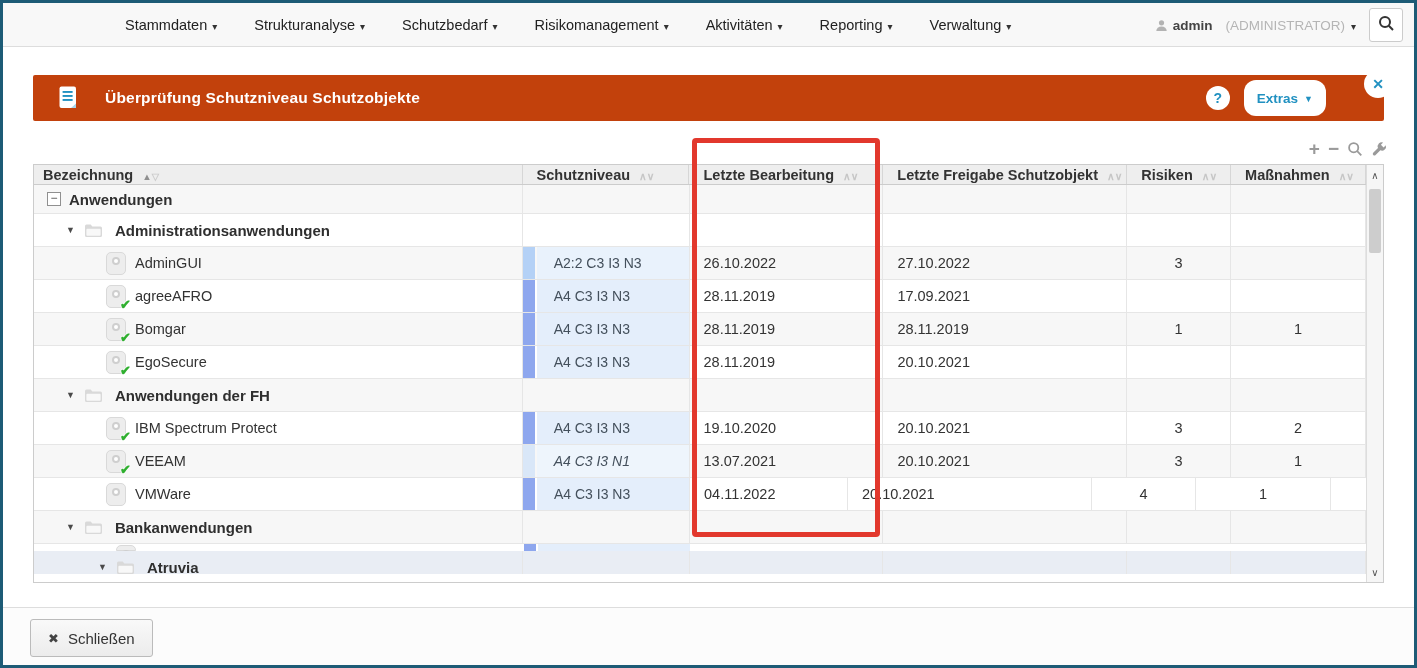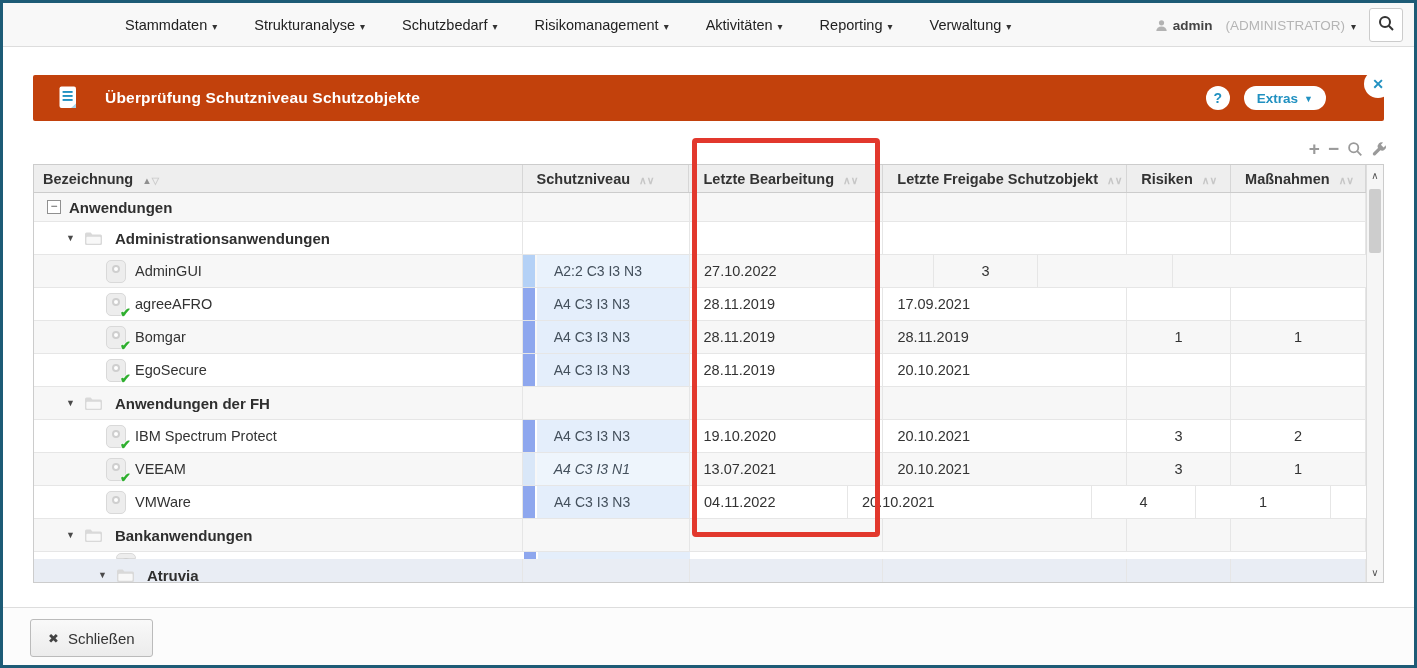--- a/index.html
+++ b/index.html
@@ -22,30 +22,30 @@
   .nav-user .uname{font-weight:bold;color:#444;margin-right:13px;}
   .nav-user .urole{color:#b5b5b5;margin-right:6px;}
   .nav-user .caret{font-size:10px;color:#333;margin-top:2px;}
   .search-btn{position:absolute;right:11px;top:5px;width:34px;height:34px;background:#fff;border:1px solid #ccc;border-radius:3px;display:flex;align-items:center;justify-content:center;cursor:pointer;}
   
   .panel-header{position:absolute;left:30px;top:72px;width:1351px;height:46px;background:#c2410c;border-radius:2px;display:flex;align-items:center;}
   .panel-header .doc{margin-left:25px;display:flex;align-items:center;}
   .panel-title{color:#fff;font-weight:bold;font-size:15.5px;margin-left:26px;letter-spacing:.2px;}
   .ph-right{margin-left:auto;display:flex;align-items:center;margin-right:58px;}
   .help-btn{width:24px;height:24px;border-radius:50%;background:#fff;color:#2191c1;font-weight:bold;font-size:14px;display:flex;align-items:center;justify-content:center;cursor:pointer;}
-  .extras-btn{margin-left:14px;height:24px;border-radius:12px;background:#fff;color:#2191c1;font-weight:bold;font-size:13.5px;padding:0 13px;display:flex;align-items:center;cursor:pointer;}
+  .extras-btn{margin-left:14px;height:36px;border-radius:12px;background:#fff;color:#2191c1;font-weight:bold;font-size:13.5px;padding:0 13px;display:flex;align-items:center;cursor:pointer;}
   .extras-btn .caret{font-size:9px;margin-left:6px;margin-top:1px;}
   .panel-close{position:absolute;left:1361px;top:67px;width:28px;height:28px;background:#fff;border-radius:50%;display:flex;align-items:center;justify-content:center;color:#2191c1;font-weight:bold;font-size:14px;cursor:pointer;z-index:5;}
   
   .grid-toolbar{position:absolute;left:1294px;top:134px;width:90px;height:24px;display:flex;align-items:center;justify-content:flex-end;gap:8px;color:#9a9a9a;}
   .grid-toolbar .tb-txt{font-size:19px;font-weight:bold;line-height:20px;cursor:pointer;}
   .grid-toolbar .tb-svg{display:flex;align-items:center;cursor:pointer;}
   
   .grid{position:absolute;left:30px;top:161px;width:1351px;height:419px;border:1px solid #ccc;background:#fff;}
-  .thead{display:flex;height:28px;background:#eee;border-bottom:1px solid #ccc;width:1332px;}
+  .thead{display:flex;height:20px;background:#eee;border-bottom:1px solid #ccc;width:1332px;}
   .th{display:flex;align-items:center;padding-left:14px;border-right:1px solid #d6d6d6;font-weight:bold;font-size:14.5px;color:#333;white-space:nowrap;overflow:hidden;cursor:pointer;}
   .th.first{padding-left:9px;}
   .th .th-label{margin-right:9px;}
   .sort i{font-style:normal;font-size:9.5px;letter-spacing:0;}
   .sort .s1{color:#8f8f8f;}
   .sort .s2{color:#ccc;}
   .sort.none .s1,.sort.none .s2{color:#c6c6c6;font-size:10.5px;}
   .tbody{position:relative;width:1332px;height:389px;overflow:hidden;}
   .row{display:flex;position:relative;height:33px;border-bottom:1px solid #e6e6e6;background:#fff;cursor:pointer;}
   .row.shade{background:#f7f7f7;}
@@ -250,20 +250,21 @@
               <span class="app-body">
                 <span class="app-ring"></span>
               </span>
             </span>
             <span class="app-label">AdminGUI</span>
           </div>
           <div class="cell c1 sn-light" style="width: 167px;">
             <span class="snbar"></span>
             <span class="snbox">A2:2 C3 I3 N3</span>
           </div>
+          <div class="cell cdate" style="width: 194px;">26.10.2022</div>
           <div class="cell cdate" style="width: 244px;">27.10.2022</div>
           <div class="cell cnum" style="width: 104px;">3</div>
           <div class="cell cnum" style="width: 135px;"></div>
         </div>
         <div class="row">
           <div class="cell c0" style="width: 489px;">
             <span class="app-ic">
               <span class="app-body">
                 <span class="app-ring"></span>
               </span>

